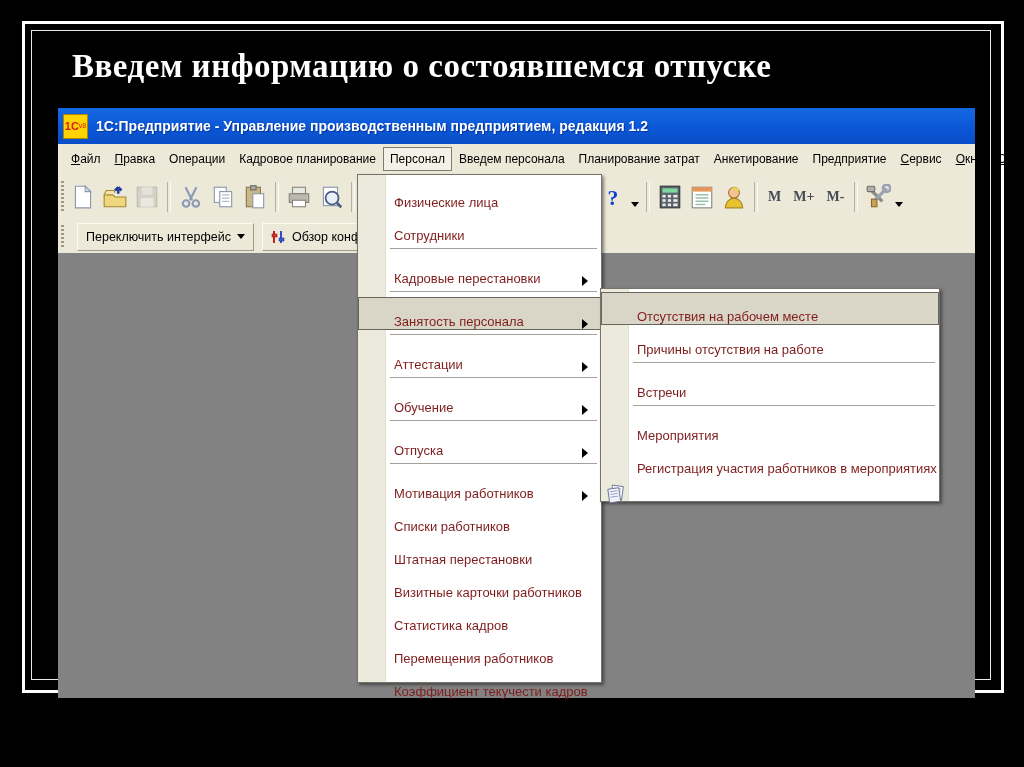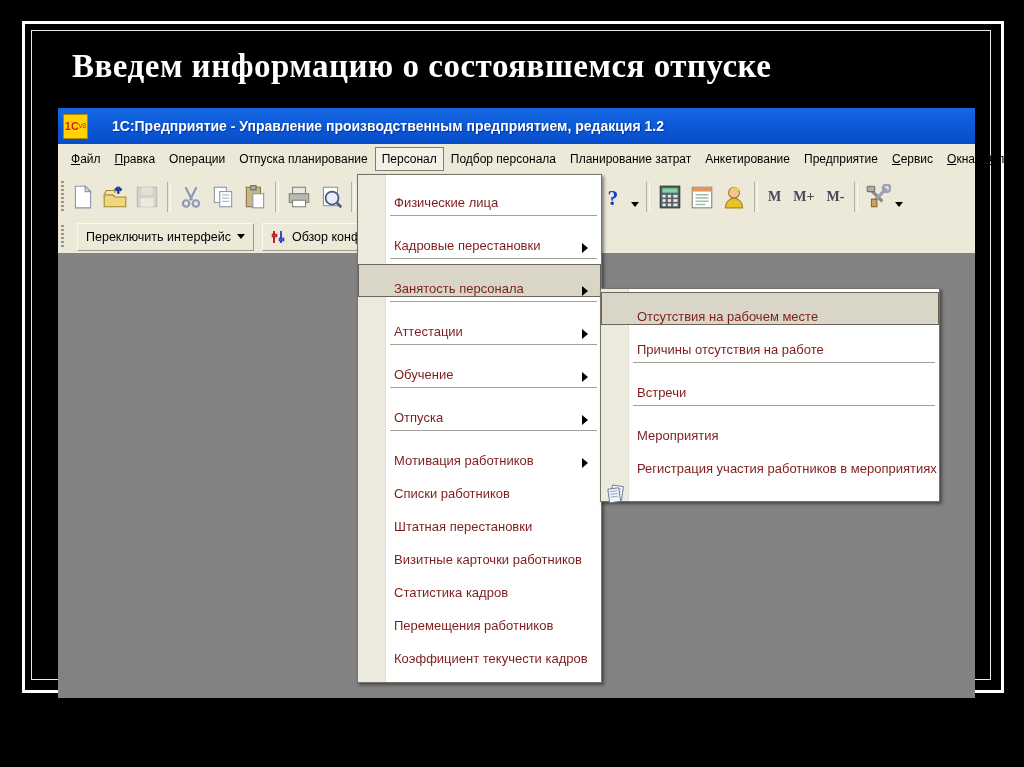--- a/index.html
+++ b/index.html
@@ -19,21 +19,21 @@
   
   .app-window{position:absolute;left:58px;top:108px;width:917px;height:590px;background:#828282;}
 
   .titlebar{position:absolute;left:0;top:0;width:100%;height:36px;
             background:linear-gradient(180deg,#1668e2 0%,#0b57d7 55%,#084ec8 100%);
             display:flex;align-items:center;}
   .app-logo{width:23px;height:23px;margin-left:5px;background:#ffd400;border:1px solid #b08800;
             display:flex;flex-direction:row;align-items:center;justify-content:center;line-height:1;}
   .app-logo .l1{color:#e01b1b;font-weight:bold;font-size:11px;}
   .app-logo .l2{color:#e01b1b;font-size:7px;margin-top:-1px;}
-  .titlebar-text{color:#fff;font-weight:bold;font-size:14px;margin-left:24px;white-space:nowrap;
+  .titlebar-text{color:#fff;font-weight:bold;font-size:14px;margin-left:8px;white-space:nowrap;
                  text-shadow:1px 1px 1px #04349a;}
 
   .menubar{position:absolute;left:0;top:36px;width:100%;height:30px;background:#ece9d8;
            border-bottom:1px solid #d8d4c4;display:flex;align-items:center;}
   .drag-dots{width:3px;height:70%;margin:0 3px 0 3px;
              background:repeating-linear-gradient(180deg,#9a9888 0 2px,transparent 2px 4px);}
   .mb-item{padding:4px 6px;margin:0 0;font-size:12px;color:#000000;white-space:nowrap;border:1px solid transparent;}
   .mb-item.active{border:1px solid #7e7d6e;background:#f4f2e8;}
   .mb-item u{text-decoration:underline;}
 
@@ -95,23 +95,23 @@
       </div>
       <span class="titlebar-text">1С:Предприятие - Управление производственным предприятием, редакция 1.2</span>
     </div>
 
     <div class="menubar">
       <div class="drag-dots"></div>
 
     <div class="mb-item"><u>Ф</u>айл</div>
         <div class="mb-item"><u>П</u>равка</div>
         <div class="mb-item">Операции</div>
-        <div class="mb-item">Отпуска планирование</div>
+        <div class="mb-item">Кадровое планирование</div>
         <div class="mb-item active">Персонал</div>
-        <div class="mb-item">Подбор персонала</div>
+        <div class="mb-item">Введем персонала</div>
         <div class="mb-item">Планирование затрат</div>
         <div class="mb-item">Анкетирование</div>
         <div class="mb-item">Предприятие</div>
         <div class="mb-item"><u>С</u>ервис</div>
         <div class="mb-item"><u>О</u>кна</div>
         <div class="mb-item"><u>С</u>правка</div>
       </div>
 
     <div class="toolbar1">
       <div class="tb-group" id="tb-left" style="left:0;">
@@ -261,20 +261,23 @@
 
     <div class="client-area"></div>
   </div>
 
   <div class="menu-panel" id="personal-menu">
     <div class="menu-gutter"></div>
     <div class="menu-body">
         <div class="menu-item">
           <span class="mi-label">Физические лица</span>
         </div>
+        <div class="menu-item">
+          <span class="mi-label">Сотрудники</span>
+        </div>
         <div class="menu-sep"></div>
         <div class="menu-item">
           <span class="mi-label">Кадровые перестановки</span>
           <span class="mi-arrow"></span>
         </div>
         <div class="menu-sep"></div>
         <div class="menu-item hl">
           <span class="mi-label">Занятость персонала</span>
           <span class="mi-arrow"></span>
         </div>

